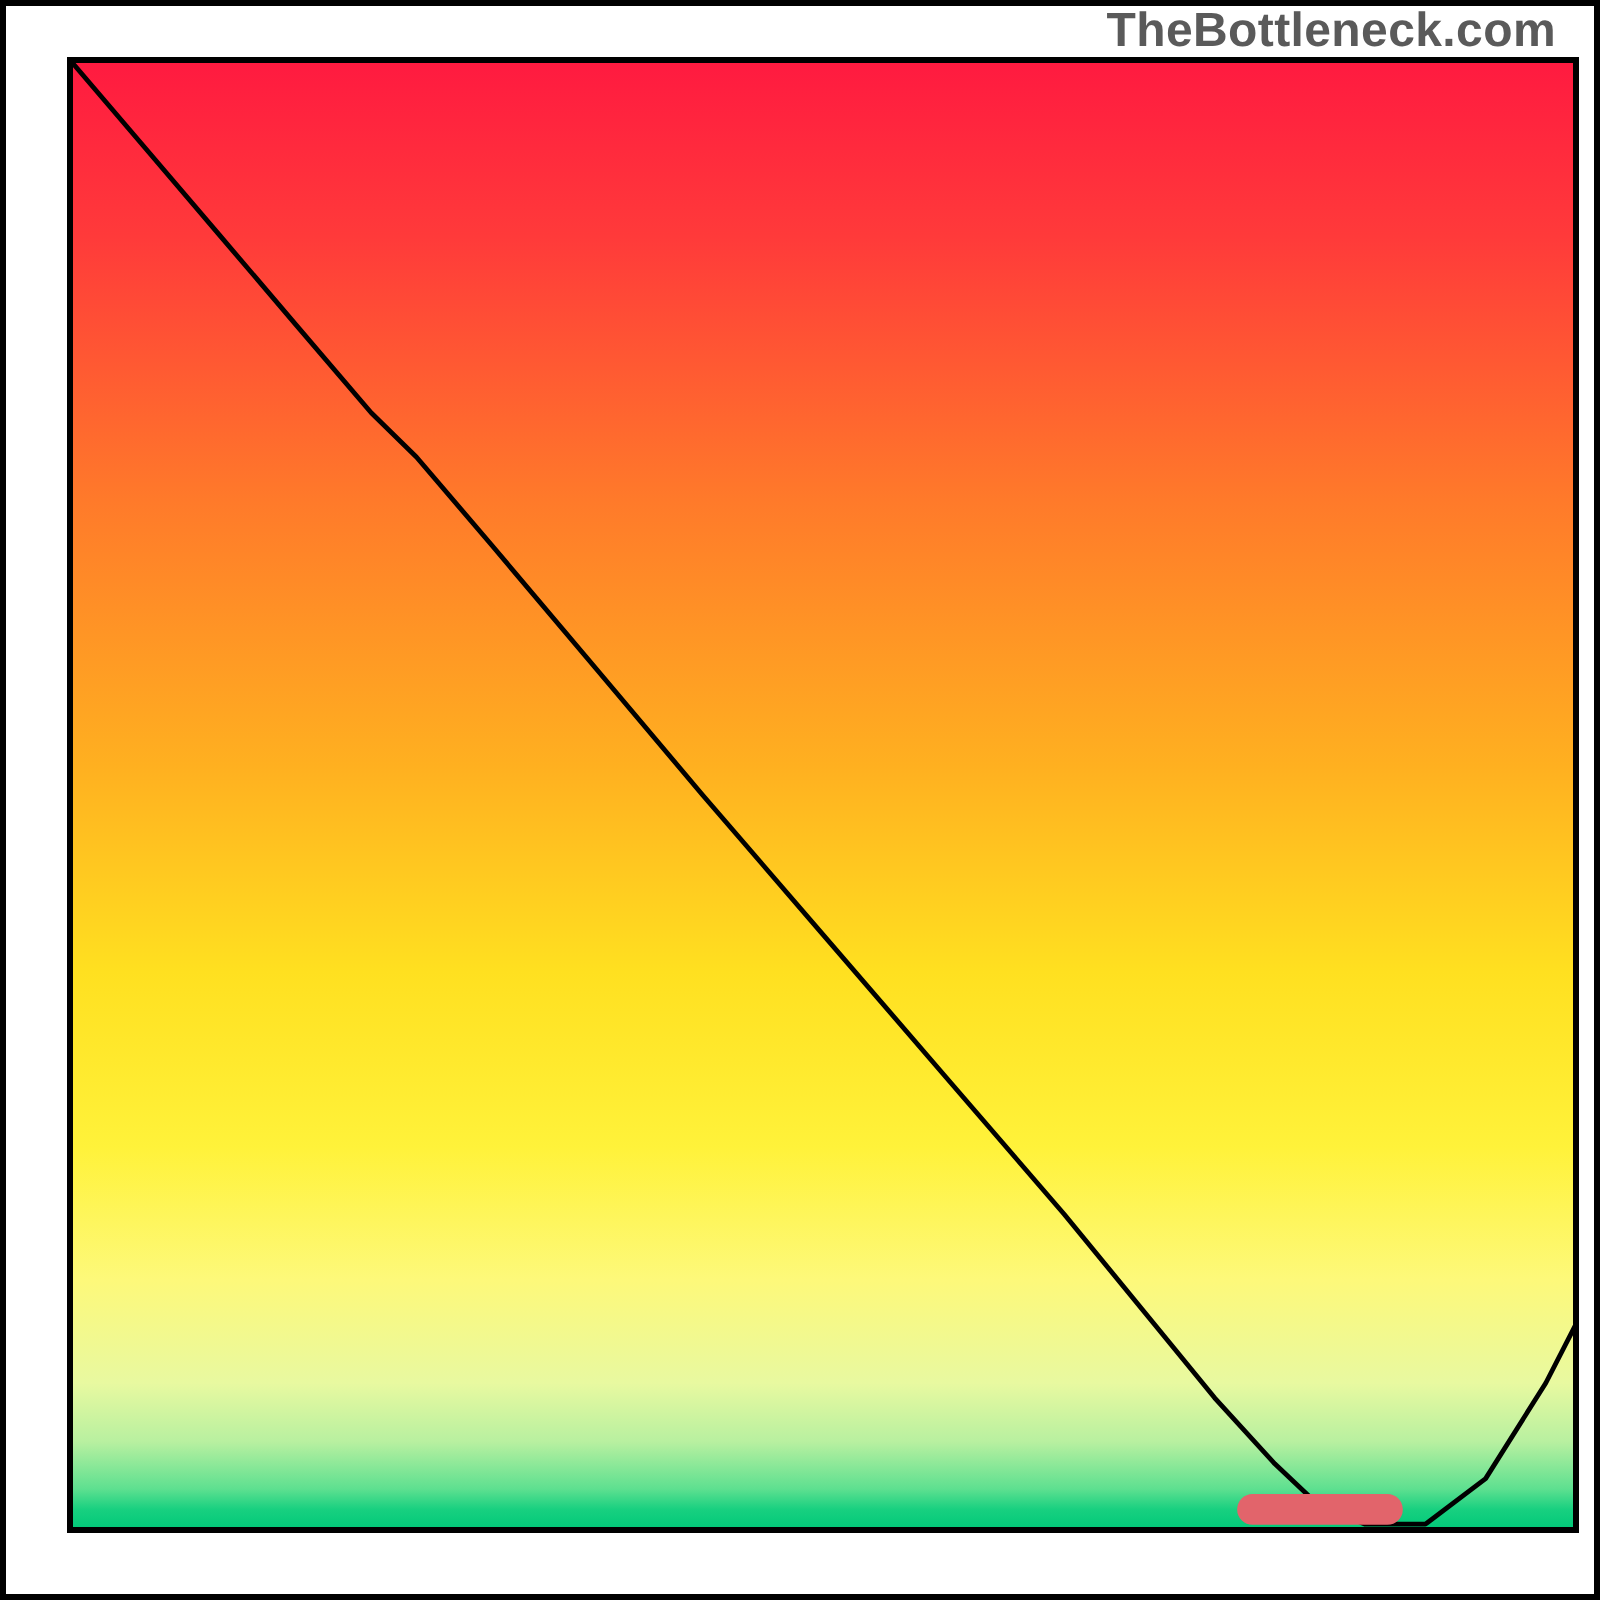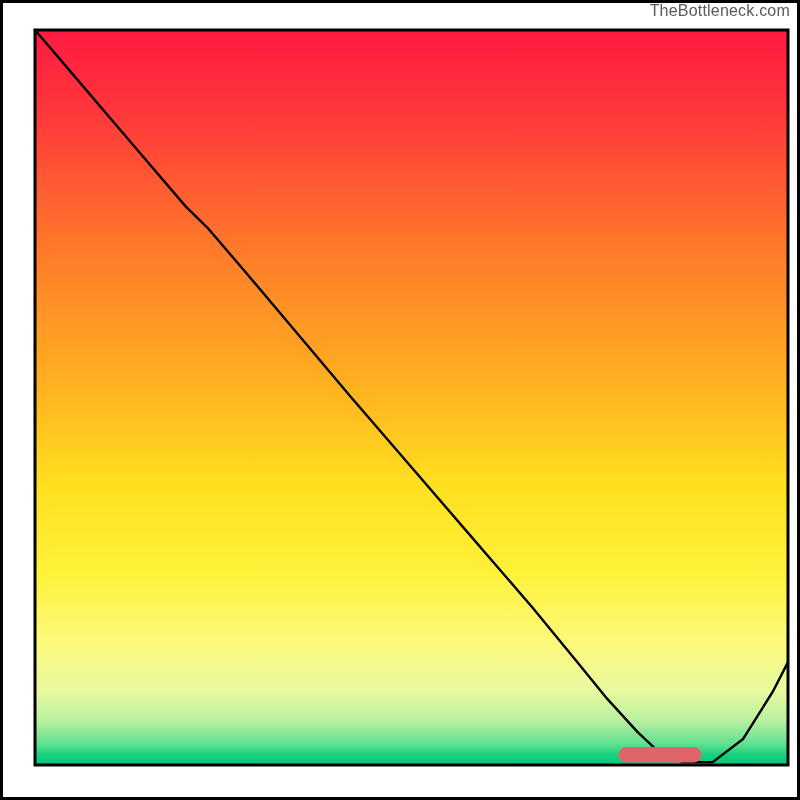--- a/index.html
+++ b/index.html
@@ -7,23 +7,23 @@
     padding: 0;
     width: 800px;
     height: 800px;
     overflow: hidden;
     background: #ffffff;
     font-family: Arial, Helvetica, sans-serif;
   }
   .watermark {
     position: absolute;
     top: 2px;
-    right: 10px;
-    font-size: 16px;
-    font-weight: normal;
+    right: 22px;
+    font-size: 24px;
+    font-weight: bold;
     color: #5a5a5a;
     letter-spacing: 0.2px;
   }
   svg {
     display: block;
   }
 </style>
 </head>
 <body>
 

